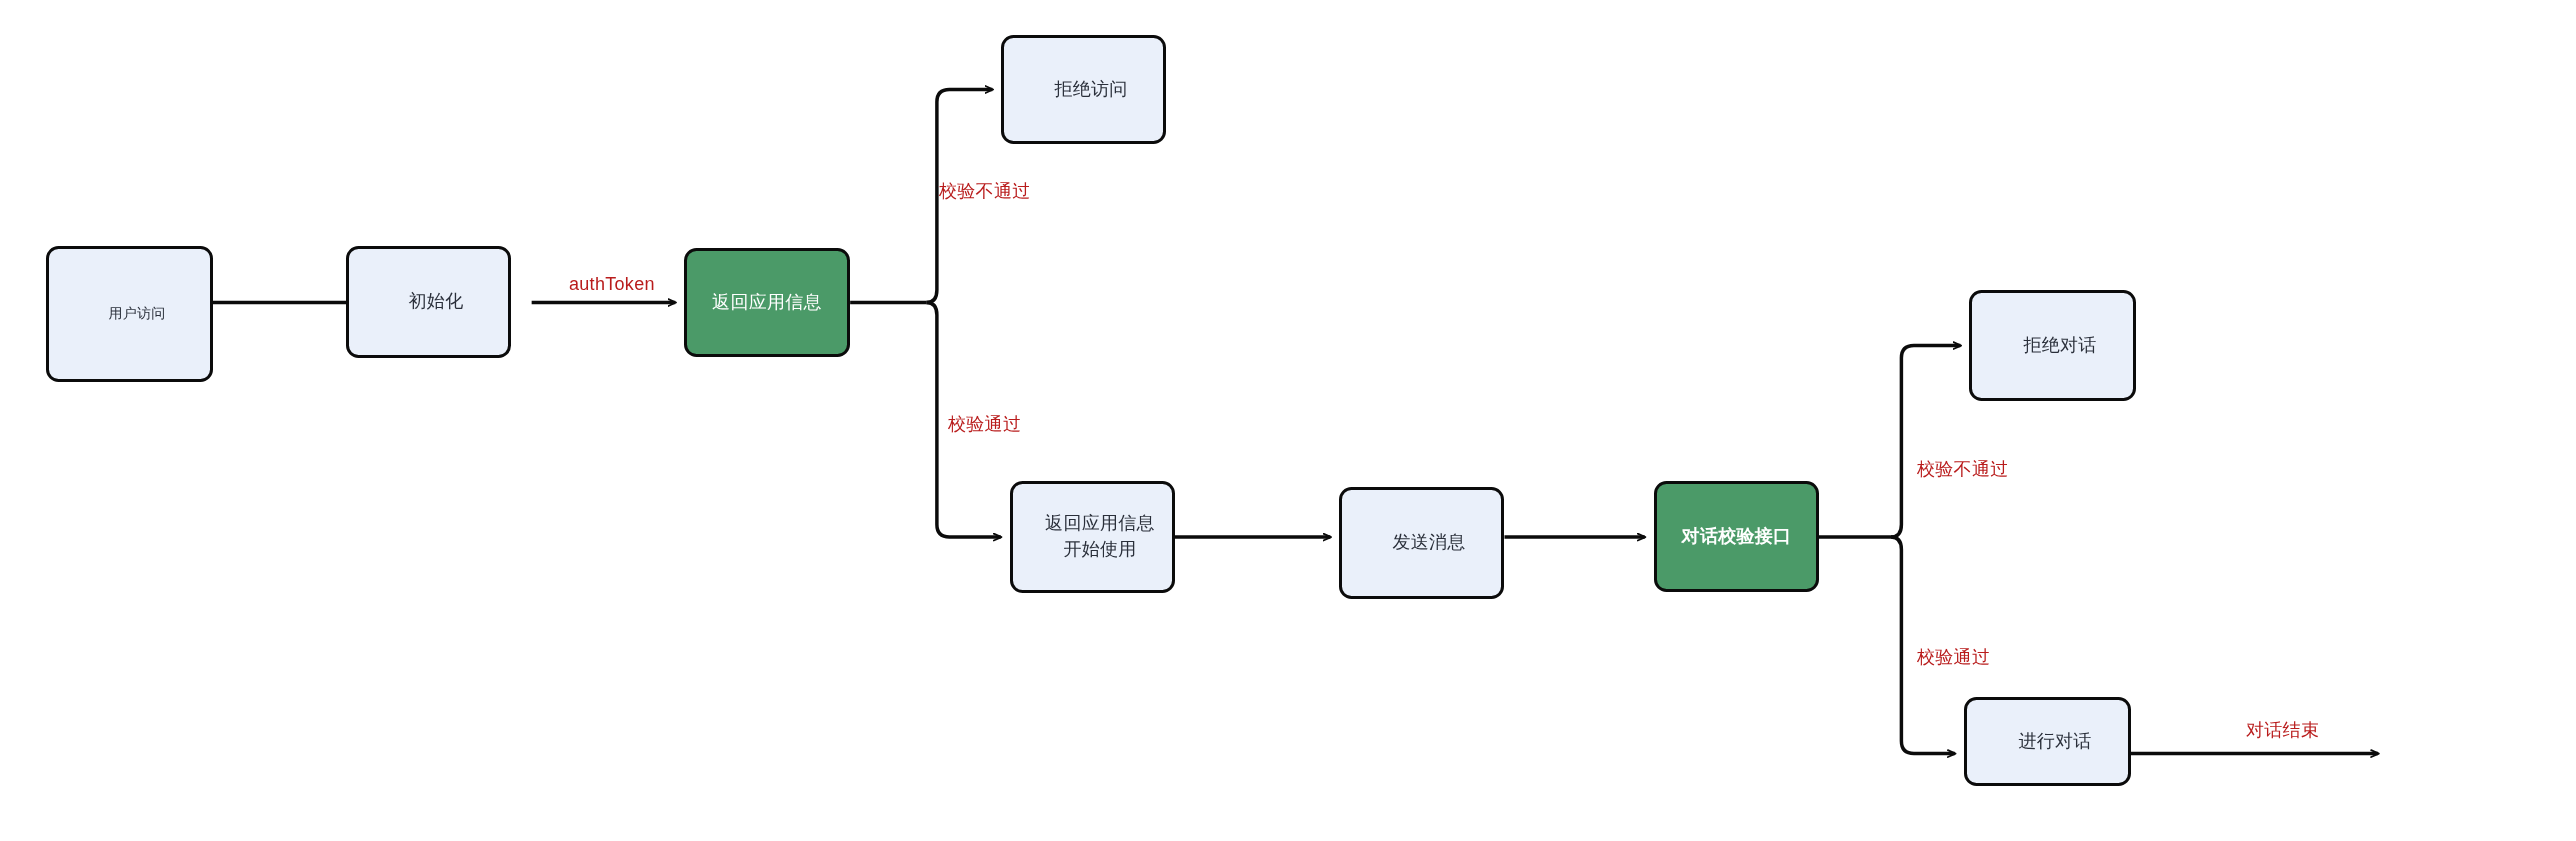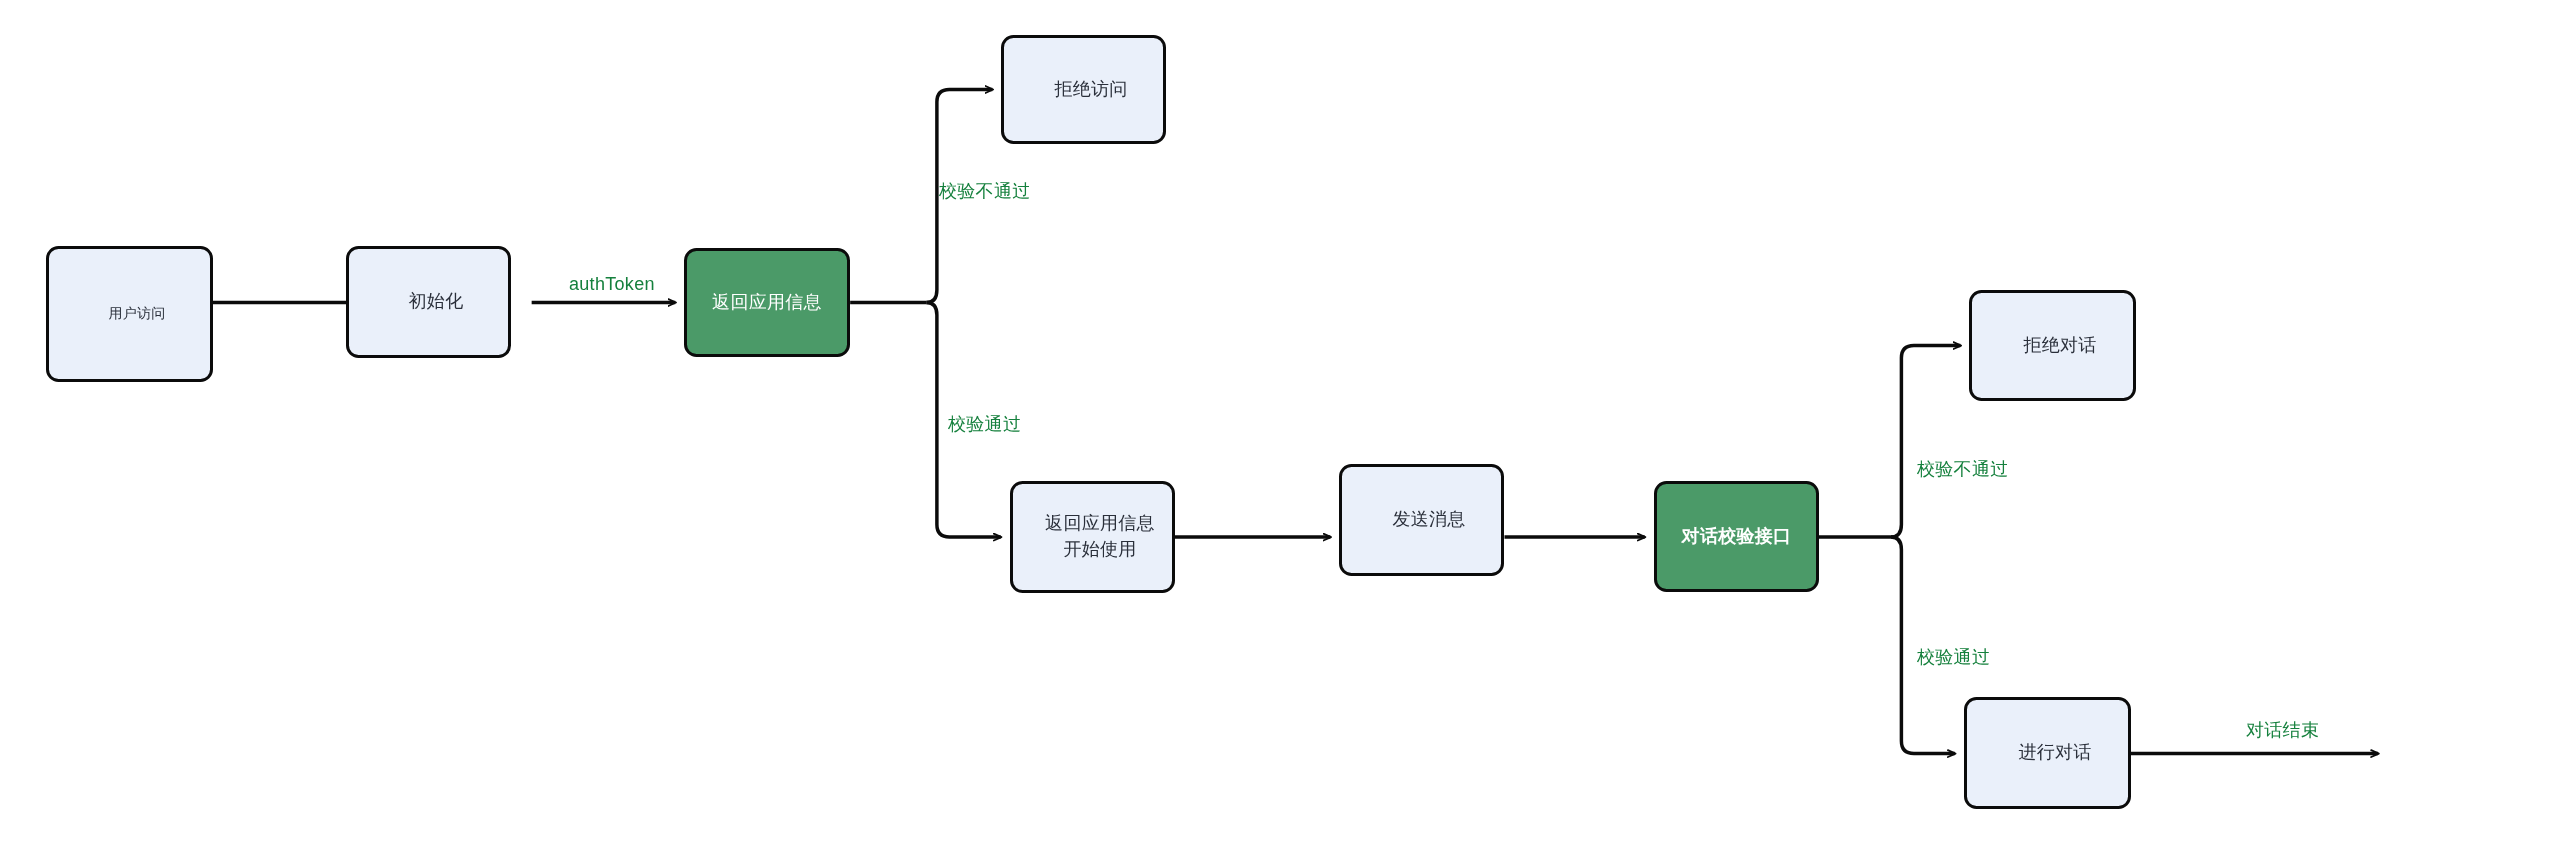--- a/index.html
+++ b/index.html
@@ -42,21 +42,21 @@
     background: #eaf0fa;
     color: #2a2f3a;
     padding-left: 15px;
   }
   .node.fill-green {
     background: #4b9a68;
     color: #ffffff;
   }
   .edge-label {
     position: absolute;
-    color: #15803d;
+    color: #b91c1c;
     white-space: nowrap;
     letter-spacing: 0.3px;
   }
 </style>
 </head>
 <body>
 
 <div id="canvas">
 
   <svg id="edge-layer" width="2576" height="841" viewBox="0 0 3712 1212" xmlns="http://www.w3.org/2000/svg">
@@ -96,27 +96,27 @@
 
   <div class="node fill-blue" style="left:346px; top:246px; width:165px; height:112px; font-size:18px;">初始化</div>
 
   <div class="node fill-green" style="left:684px; top:248px; width:166px; height:109px; font-size:18px;">返回应用信息</div>
 
   <div class="node fill-blue" style="left:1001px; top:35px; width:165px; height:109px; font-size:18px;">拒绝访问</div>
 
   <div class="node fill-blue" style="left:1010px; top:481px; width:165px; height:112px; font-size:18px;">返回应用信息
 开始使用</div>
 
-  <div class="node fill-blue" style="left:1339px; top:464px; width:165px; height:112px; font-size:18px;">发送消息</div>
+  <div class="node fill-blue" style="left:1339px; top:487px; width:165px; height:112px; font-size:18px;">发送消息</div>
 
   <div class="node fill-green" style="left:1654px; top:481px; width:165px; height:111px; font-size:18px;font-weight:bold;">对话校验接口</div>
 
   <div class="node fill-blue" style="left:1969px; top:290px; width:167px; height:111px; font-size:18px;text-align:center;">拒绝对话</div>
 
-  <div class="node fill-blue" style="left:1964px; top:697px; width:167px; height:112px; font-size:18px;">进行对话</div>
+  <div class="node fill-blue" style="left:1964px; top:697px; width:167px; height:89px; font-size:18px;">进行对话</div>
 
 
   <div class="edge-label" style="left:569px; top:274px; font-size:18px;">authToken</div>
 
   <div class="edge-label" style="left:939px; top:179px; font-size:18px;">校验不通过</div>
 
   <div class="edge-label" style="left:948px; top:412px; font-size:18px;">校验通过</div>
 
   <div class="edge-label" style="left:1917px; top:457px; font-size:18px;">校验不通过</div>
 

